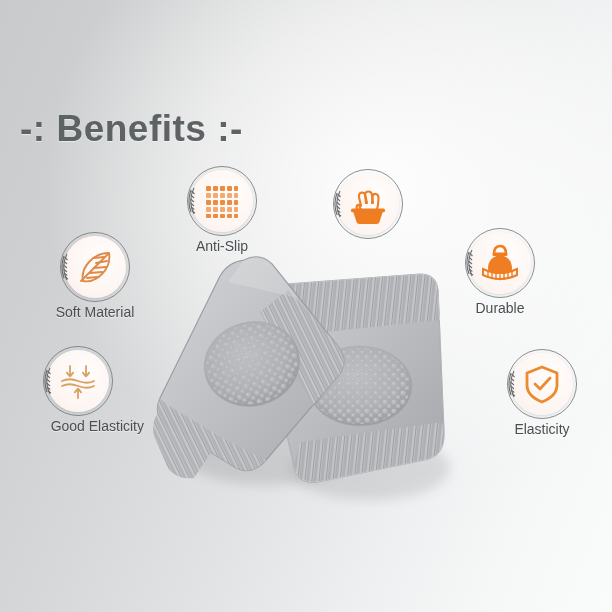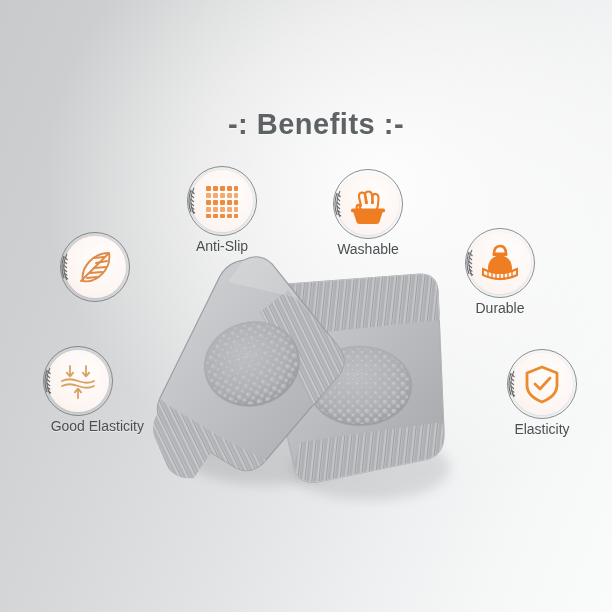--- a/index.html
+++ b/index.html
@@ -10,22 +10,21 @@
   #stage{
     position:relative;width:612px;height:612px;
     background:
       radial-gradient(ellipse 430px 400px at 62% 30%, rgba(255,255,255,0.95) 0%, rgba(255,255,255,0.55) 42%, rgba(255,255,255,0.0) 78%),
       linear-gradient(112deg,#c9cacb 0%, #cfd0d1 18%, #d7d8d9 34%, #e2e3e4 52%, #eeeff0 70%, #f6f7f7 85%, #fafbfb 100%);
     overflow:hidden;
   }
   
   #title{
     position:absolute;left:0;right:0;top:108px;
-    text-align:center;
-    font-size:29px;font-weight:bold;color:#5d6264;
+    font-size:37px;font-weight:bold;color:#5d6264;
     letter-spacing:0.5px;
     text-shadow:0 1px 1px rgba(255,255,255,.55);
     margin-left:20px;
   }
   
   .badge{position:absolute;width:132px;margin-left:-66px;text-align:center;}
   .disc{
     position:relative;width:62px;height:62px;margin:0 auto;
     border-radius:50%;
     background:radial-gradient(circle at 62% 36%,#fffdfc 0%,#fdf6f3 58%,#f9efeb 100%);
@@ -216,21 +215,20 @@
             <path d="M35,30 L35.5,23.5 Q36,20.5 39,21 Q41.5,21.5 41.5,25 L41,32"></path>
             <path d="M23.5,32 Q20,31 19.5,34 Q19.5,36.5 23,38 L28,40"></path>
           </g>
           <path d="M22,32 Q24,41 32,41 Q40,41 41,32" fill="none" stroke="#ef7d22" stroke-width="2.1" stroke-linecap="round"></path>
 
           <path d="M16,38 L46,38 L42.5,49 Q42,51 39.5,51 L22.5,51 Q20,51 19.5,49 Z" fill="#ef7d22"></path>
           <rect x="14" y="35.5" width="34" height="3.8" rx="1.6" fill="#ef7d22"></rect>
         </svg>
       </div>
     </div>
-    <div class="blabel">Washable</div>
   </div>
 
   <div class="badge" style="left:95px;top:236px;">
     <div class="disc">
       <div class="rope">
         <svg viewBox="0 0 70 70">
             <g fill="none" stroke="#5c5f62" stroke-width="1.1" opacity=".9">
           <path d="M7,22 A29,29 0 0 0 7,48"></path>
               <path d="M4,24 A32,32 0 0 0 4,46"></path>
           <path d="M4.5,25 L7.5,28 M3.8,29 L7,32 M3.6,33 L7,36 M3.7,37 L7,40 M4.2,41 L7.3,43.5 M5,45 L8,47"></path>
@@ -240,20 +238,21 @@
       <div class="ic">
         <svg viewBox="0 0 62 62">
           <g fill="none" stroke="#e08a46" stroke-width="1.9" stroke-linecap="round" stroke-linejoin="round">
             <path d="M45,17 Q47,29 38,38 Q29,47 19,45 Q17,35 25,26 Q33,17 45,17 Z"></path>
             <path d="M44,18 L17,45"></path>
             <path d="M40,21 L30,22 M43,25 L32,27 M42,31 L30,32 M38,36 L26,37 M33,41 L23,42"></path>
           </g>
         </svg>
       </div>
     </div>
+    <div class="blabel">Soft Material</div>
   </div>
 
   <div class="badge" style="left:500px;top:232px;">
     <div class="disc">
       <div class="rope">
         <svg viewBox="0 0 70 70">
             <g fill="none" stroke="#5c5f62" stroke-width="1.1" opacity=".9">
           <path d="M7,22 A29,29 0 0 0 7,48"></path>
               <path d="M4,24 A32,32 0 0 0 4,46"></path>
           <path d="M4.5,25 L7.5,28 M3.8,29 L7,32 M3.6,33 L7,36 M3.7,37 L7,40 M4.2,41 L7.3,43.5 M5,45 L8,47"></path>

